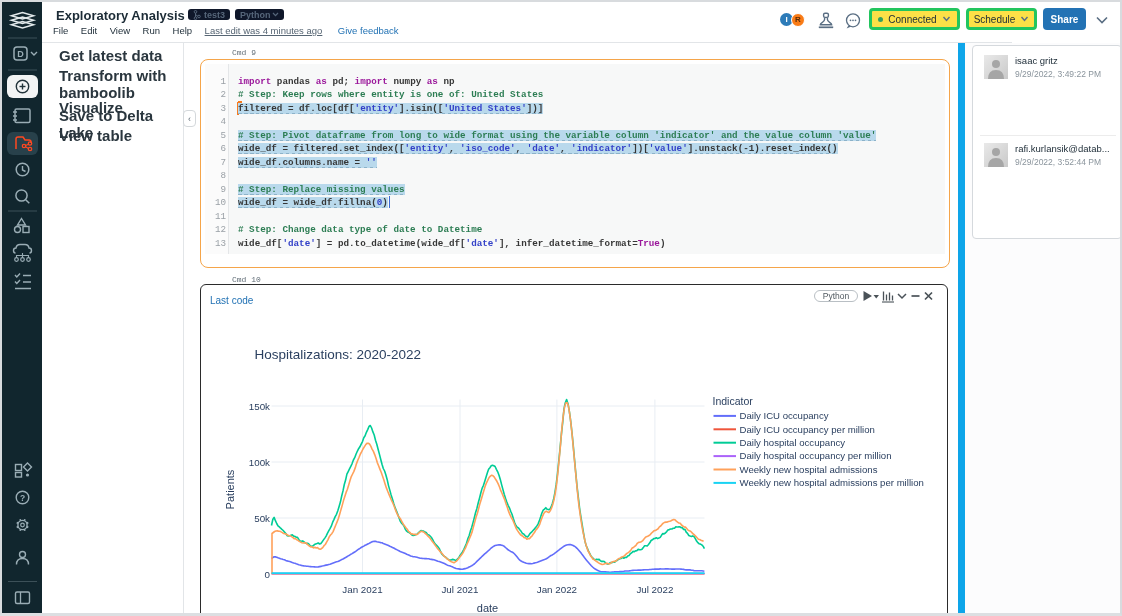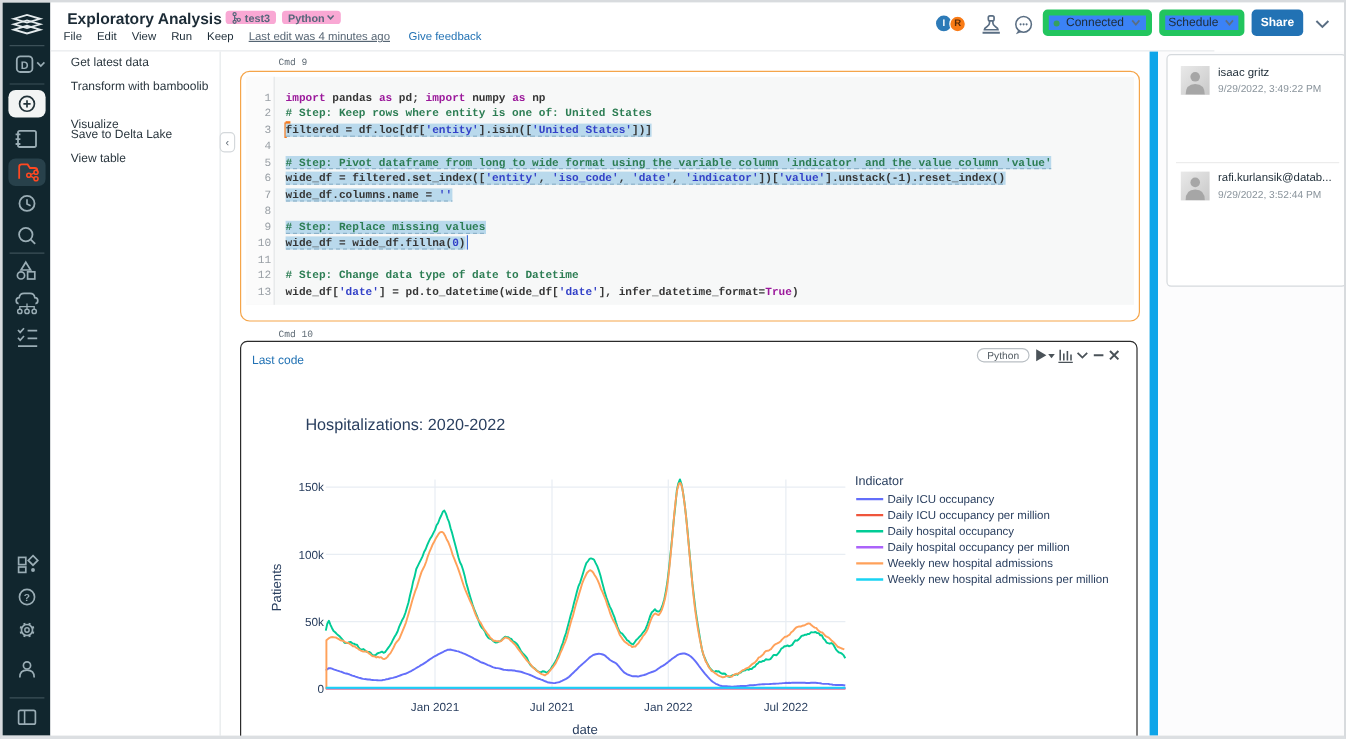--- a/index.html
+++ b/index.html
@@ -11,39 +11,39 @@
 #sidebar { position:absolute; left:2px; top:2px; width:40px; height:611px;
   background:#11262e; }
 #plusbox { position:absolute; left:5px; top:72.5px; width:31px; height:23.5px;
   background:#f2f4f4; border-radius:6px; }
 #wfbox { position:absolute; left:5px; top:129.5px; width:31px; height:23.5px;
   background:#28414b; border-radius:6px; }
 
 #header { position:absolute; left:42px; top:2px; width:970px; height:41px;
   background:#fff; border-bottom:1px solid #e2e5e8; }
 #title { position:absolute; left:14px; top:6px; font-size:13px; font-weight:bold; color:#1c2b36; }
-.pill { position:absolute; top:7px; height:11px; background:#f9a8d4; border-radius:3px;
+.pill { position:absolute; top:7px; height:11px; background:#0f172a; border-radius:3px;
   font-size:9px; font-weight:bold; color:#56667a; display:flex; align-items:center; padding:0 5px; }
 #menurow { position:absolute; left:11px; top:23px; font-size:9.5px; color:#1c2b36;
   display:flex; gap:12.5px; align-items:center; }
 #lastedit { color:#566573; text-decoration:underline; }
 #feedback { color:#2272b4; }
 
-.hbtn { position:absolute; top:6px; height:22px; border:5px solid #22c55e; border-radius:4px;
-  background:#3b82f6; font-size:10px; color:#1c2b36; display:flex; align-items:center;
+.hbtn { position:absolute; top:6px; height:22px; border:3px solid #22c55e; border-radius:4px;
+  background:#fde047; font-size:10px; color:#1c2b36; display:flex; align-items:center;
   justify-content:center; gap:5px; }
 #sharebtn { position:absolute; top:6px; left:1001px; width:43px; height:22px; background:#2272b4;
   border-radius:4px; color:#fff; font-size:10px; font-weight:bold; display:flex;
   align-items:center; justify-content:center; }
 .av { position:absolute; border-radius:50%; font-weight:bold;
   display:flex; align-items:center; justify-content:center; }
 
 #toc { position:absolute; left:42px; top:43px; width:142px; height:570px; background:#fff;
   border-right:1px solid #e2e5e8; }
-#toc div { position:absolute; left:17px; font-size:10px; font-weight:normal; color:#2a363e;text-align:right; }
+#toc div { position:absolute; left:17px; font-size:15px; font-weight:bold; color:#2a363e; }
 #collapse { z-index:5; position:absolute; left:183px; top:110px; width:13px; height:17px; background:#fff;
   border:1px solid #d4d8db; border-radius:4px; color:#5f6b75; font-size:9px;
   display:flex; align-items:center; justify-content:center; }
 
 #nb { position:absolute; left:184px; top:43px; width:774px; height:570px; background:#fff; }
 .cmdlbl { position:absolute; font-family:"Liberation Mono", monospace; font-size:8px; color:#5f6b75;margin-left:24px; }
 #cell1 { position:absolute; left:16px; top:16px; width:750px; height:209px;
   border:1.5px solid #f5a54a; border-radius:8px; background:#fff; }
 #editor { position:absolute; left:4px; top:4px; right:4px; height:190px; background:#f7f8f8; }
 #gutter { position:absolute; left:0; top:0; width:24px; height:190px; background:#fbfbfb;
@@ -166,21 +166,21 @@
         <path d="M2.5,3.1 L2.5,6.9 M2.5,5.5 Q2.5,4.3 4.7,6" fill="none" stroke="#56667a" stroke-width="1"></path>
       </svg> test3</div>
   <div class="pill" style="left:193px;">Python <svg width="7" height="5" viewBox="0 0 7 5" style="margin-left:1px;">
         <path d="M1,1 L3.5,3.7 L6,1" fill="none" stroke="#56667a" stroke-width="1.2"></path>
       </svg></div>
   <div id="menurow">
     <span>File</span>
       <span>Edit</span>
       <span>View</span>
       <span>Run</span>
-      <span>Keep</span>
+      <span>Help</span>
     <span id="lastedit" style="margin-left:0px;">Last edit was 4 minutes ago</span>
     <span id="feedback" style="margin-left:3px;">Give feedback</span>
   </div>
   <div class="av" style="left:738px; top:11px; width:13px; height:13px; background:#2d7bb8; color:#fff; font-size:8px;">I</div>
   <div class="av" style="left:749px; top:10.5px; width:14px; height:14px; background:#f97b16; color:#5c2c06; font-size:8px; border:1px solid #fff;">R</div>
   <div class="hbtn" style="left:827px; width:91px;"><span style="width:5px;height:5px;border-radius:50%;background:#36a05f;"></span>Connected <svg width="9" height="6" viewBox="0 0 9 6">
         <path d="M1.5,1 L4.5,4.5 L7.5,1" fill="none" stroke="#5a6e83" stroke-width="1.4"></path>
       </svg></div>
   <div class="hbtn" style="left:924px; width:71px;">Schedule <svg width="9" height="6" viewBox="0 0 9 6">
         <path d="M1.5,1 L4.5,4.5 L7.5,1" fill="none" stroke="#5a6e83" stroke-width="1.4"></path>

